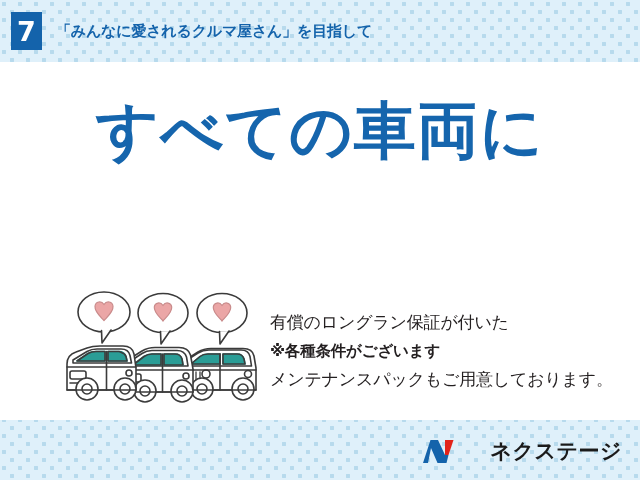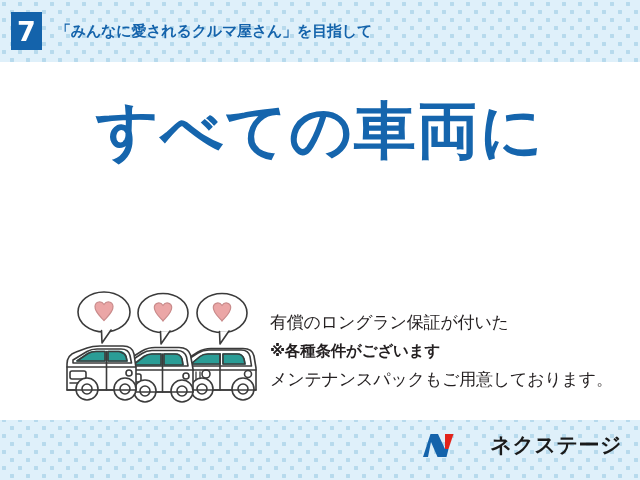--- a/index.html
+++ b/index.html
@@ -130,21 +130,21 @@
   .body-line.note {
     font-size: 15.5px;
     font-weight: bold;
     line-height: 28px;
   }
 
   
   #footer-logo {
     position: absolute;
     right: 18px;
-    bottom: 20px;
+    bottom: 14px;
     display: flex;
     align-items: center;
     height: 30px;
     gap: 28px;
   }
   #logo-mark {
     width: 34px;
     height: 25px;
     flex: 0 0 auto;
   }

